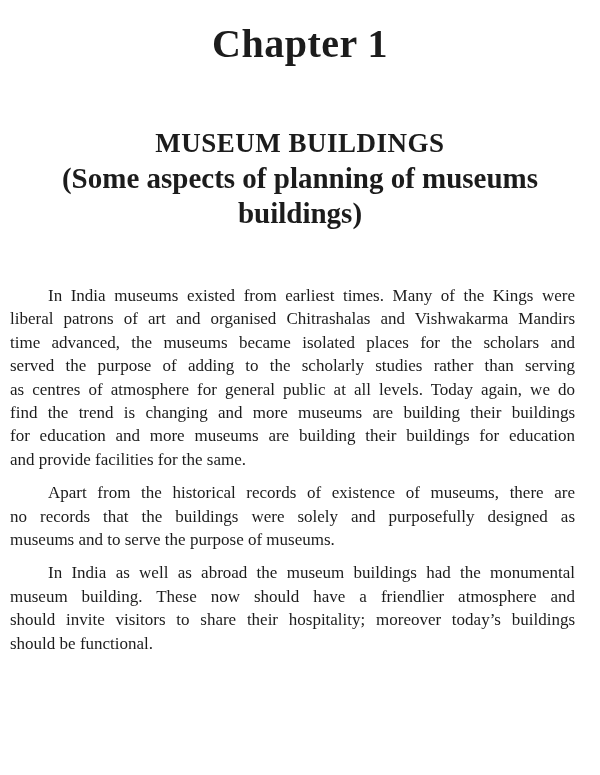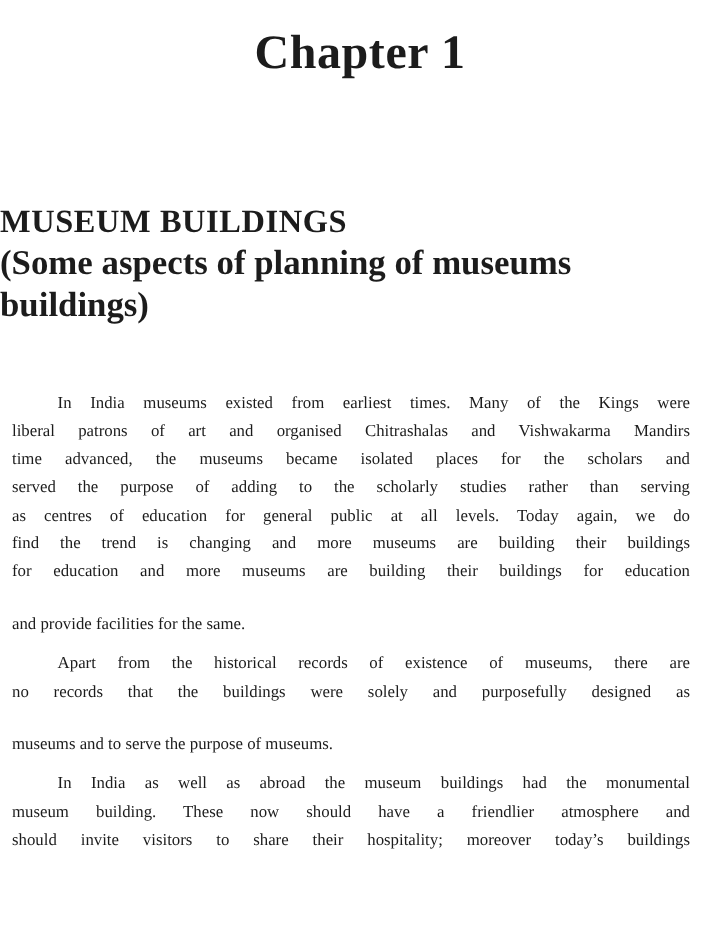--- a/index.html
+++ b/index.html
@@ -19,73 +19,73 @@
     padding-top: 20px;
   }
   .chapter-title {
     text-align: center;
     font-size: 40px;
     line-height: 48px;
     font-weight: bold;
     letter-spacing: 0.5px;
   }
   .section-head {
-    margin-top: 99px;
+    margin-top: 58px;
+    text-align: center;
     font-weight: bold;
   }
   .section-title {
     font-size: 27px;
     line-height: 35px;
     letter-spacing: 0.5px;
   }
   .section-subtitle {
     font-size: 29px;
     line-height: 35px;
   }
   .body-text {
     margin-top: 53px;
     padding-left: 10px;
     padding-right: 25px;
-    font-size: 14px;
+    font-size: 17px;
     line-height: 23.4px;
   }
   .paragraph {
     margin: 0 0 10px 0;
   }
   .text-line {
     text-align: justify;
     text-align-last: justify;
     white-space: normal;
   }
   .text-line.indent {
     padding-left: 38px;
   }
   .text-line.last {
     text-align-last: left;
-    margin-top: 20px;
   }
 </style>
 </head>
 <body>
 
 <div class="page">
   <div class="chapter-title">Chapter 1</div>
 
   <div class="section-head">
     <div class="section-title">MUSEUM BUILDINGS</div>
     <div class="section-subtitle">(Some aspects of planning of museums buildings)</div>
   </div>
 
   <div class="body-text">
       <div class="paragraph">
         <div class="text-line indent">In India museums existed from earliest times. Many of the Kings were</div>
         <div class="text-line">liberal patrons of art and organised Chitrashalas and Vishwakarma Mandirs</div>
         <div class="text-line">time advanced, the museums became isolated places for the scholars and</div>
         <div class="text-line">served the purpose of adding to the scholarly studies rather than serving</div>
-        <div class="text-line">as centres of education for general public at all levels. Today again, we do</div>
+        <div class="text-line">as centres of atmosphere for general public at all levels. Today again, we do</div>
         <div class="text-line">find the trend is changing and more museums are building their buildings</div>
         <div class="text-line">for education and more museums are building their buildings for education</div>
         <div class="text-line last">and provide facilities for the same.</div>
       </div>
       <div class="paragraph">
         <div class="text-line indent">Apart from the historical records of existence of museums, there are</div>
         <div class="text-line">no records that the buildings were solely and purposefully designed as</div>
         <div class="text-line last">museums and to serve the purpose of museums.</div>
       </div>
       <div class="paragraph">

